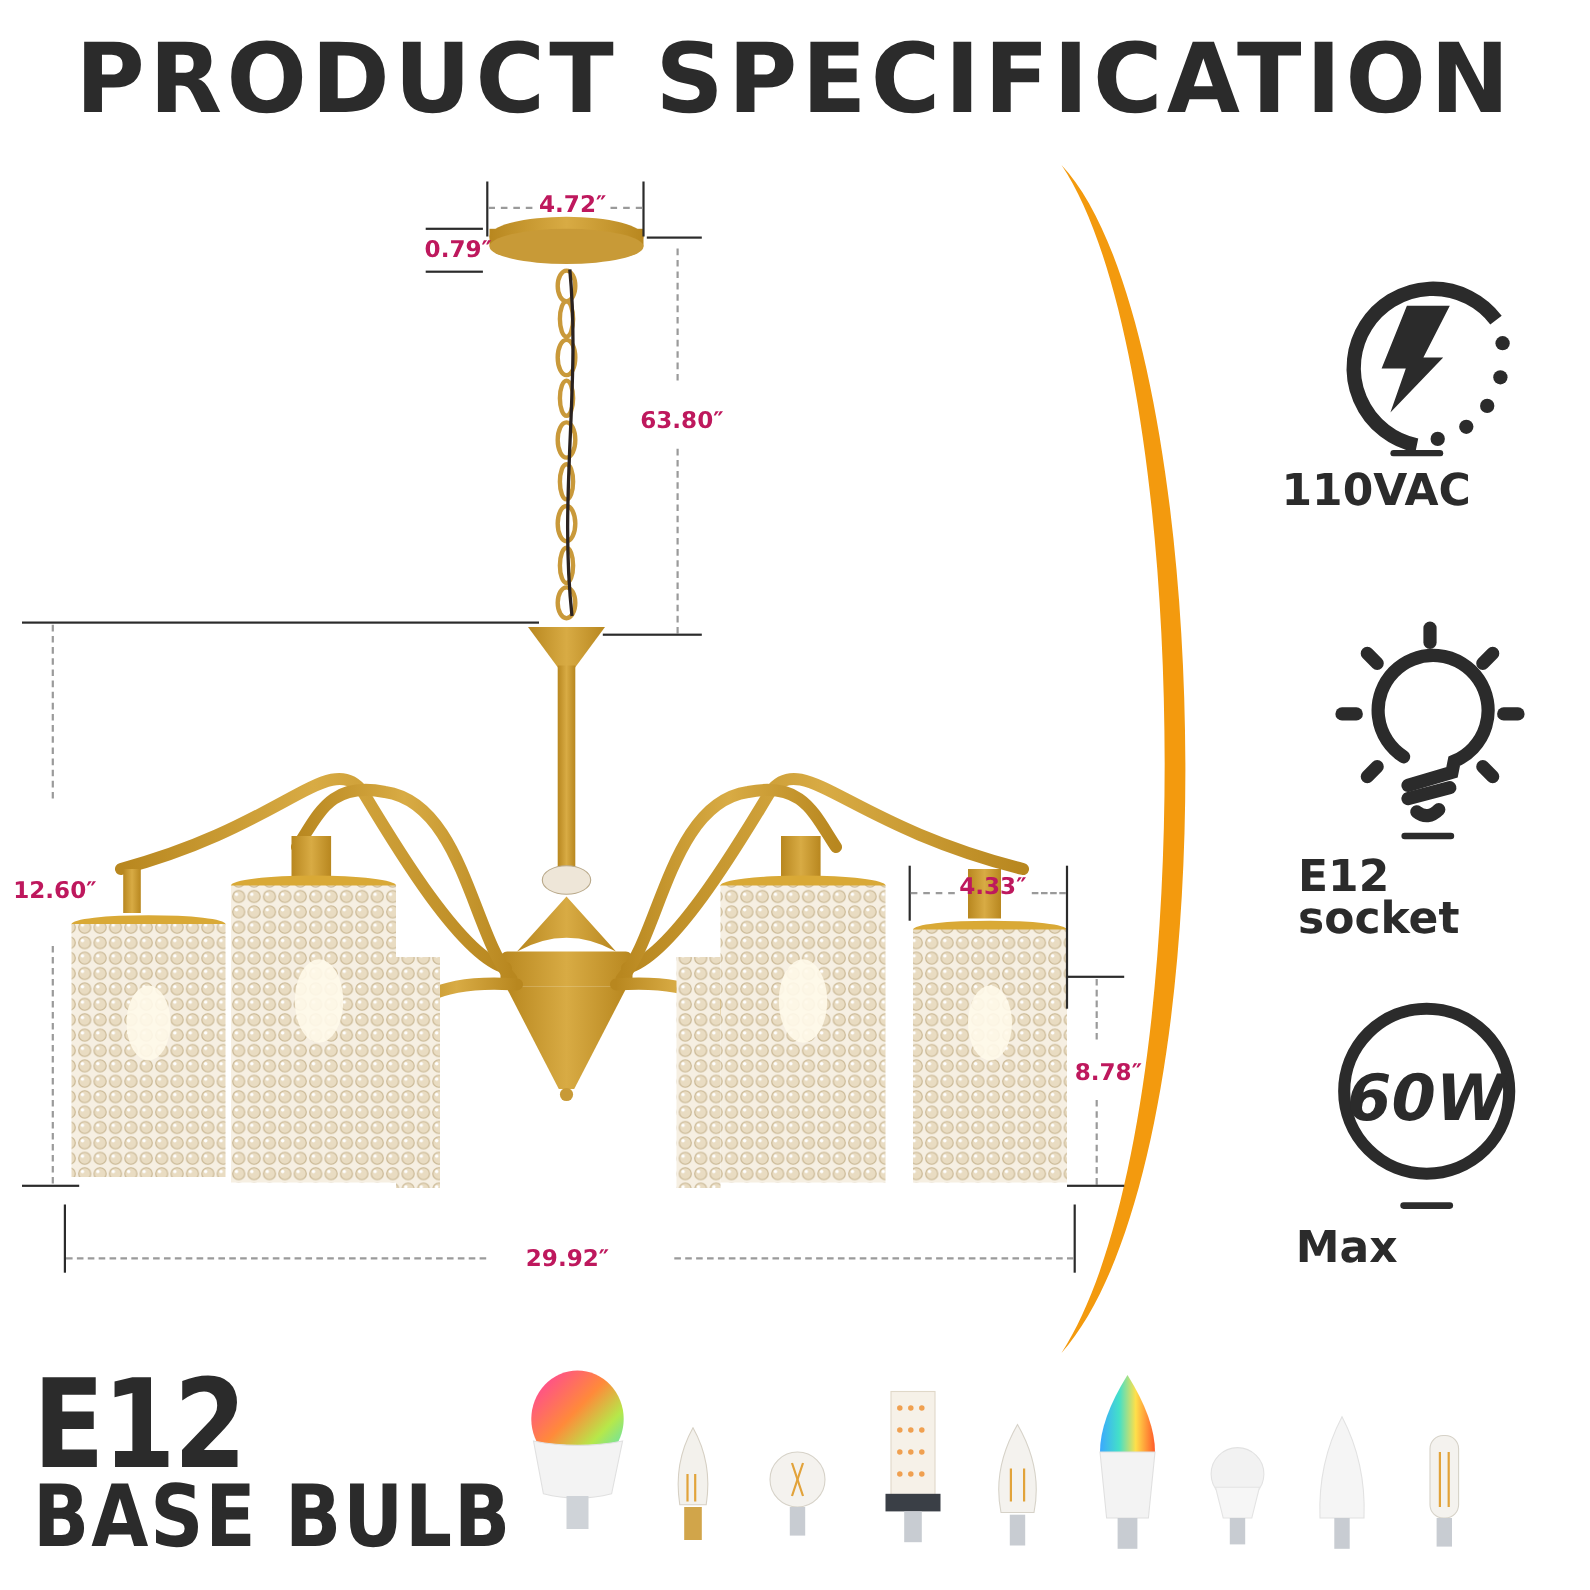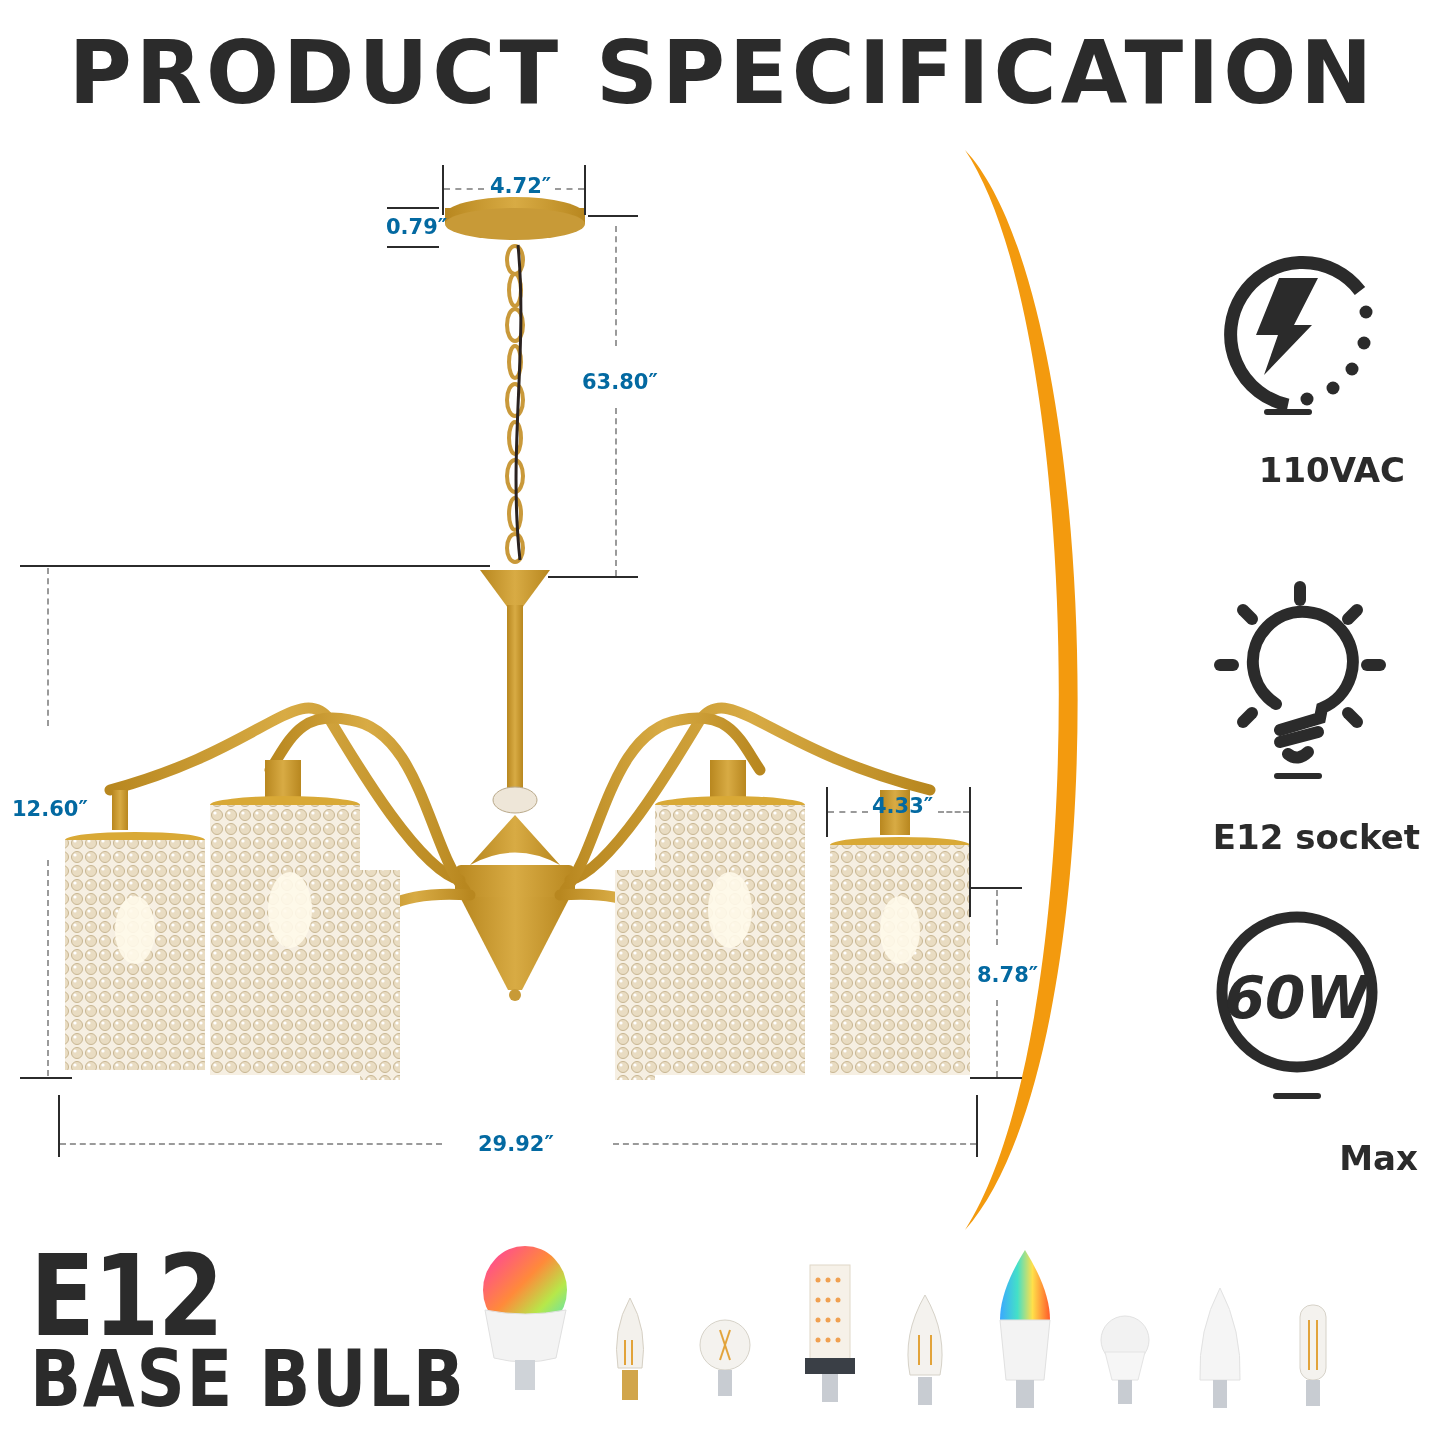--- a/index.html
+++ b/index.html
@@ -1,23 +1,23 @@
 <!DOCTYPE html>
 <html><head>
 <meta charset="utf-8">
 <style>
   html,body{margin:0;padding:0;background:#ffffff;}
   body{width:1445px;height:1445px;position:relative;overflow:hidden;font-family:"DejaVu Sans","Liberation Sans",sans-serif;color:#2a2a2a;}
   .abs{position:absolute;}
   .title{left:0;top:22px;width:1445px;text-align:center;font-family:"DejaVu Sans",sans-serif;font-weight:bold;font-size:86px;letter-spacing:4px;color:#2b2b2b;transform:scaleY(1.02);}
-  .dim{font-family:"DejaVu Sans",sans-serif;font-weight:bold;font-size:21px;color:#0369a1;white-space:nowrap;}
+  .dim{font-family:"DejaVu Sans",sans-serif;font-weight:bold;font-size:21px;color:#be185d;white-space:nowrap;}
   .line{background:#2b2b2b;}
   .dash-h{border-top:2px dashed #9a9a9a;height:0;}
   .dash-v{border-left:2px dashed #9a9a9a;width:0;}
-  .spec-label{font-family:"DejaVu Sans",sans-serif;font-weight:bold;font-size:34px;color:#2b2b2b;text-align:right;width:240px;line-height:38px;margin-top:24px;}
+  .spec-label{font-family:"DejaVu Sans",sans-serif;font-weight:bold;font-size:40px;color:#2b2b2b;text-align:left;width:240px;line-height:38px;}
   .big-e12{left:30px;top:1240px;font-family:"DejaVu Sans",sans-serif;font-weight:bold;font-size:112px;color:#2b2b2b;letter-spacing:-2px;line-height:1;transform:scaleX(0.85);transform-origin:left top;}
   .base-bulb{left:30px;top:1340px;font-family:"DejaVu Sans",sans-serif;font-weight:bold;font-size:78px;color:#2b2b2b;line-height:1;letter-spacing:2px;transform:scaleX(0.86);transform-origin:left top;}
 </style>
 </head>
 <body>
 
 <div class="abs title">PRODUCT SPECIFICATION</div>
 
 <svg class="abs" style="left:955px;top:148px" width="180" height="1085">
   <path d="M10 2 C 150 150, 170 900, 10 1082 C 140 880, 130 180, 10 2 Z" fill="#F39A0E"></path>
@@ -144,21 +144,21 @@
     <circle cx="184" cy="128" r="6.5" fill="#2b2b2b"></circle>
     <circle cx="172" cy="154" r="6.5" fill="#2b2b2b"></circle>
     <circle cx="153" cy="173" r="6.5" fill="#2b2b2b"></circle>
     <circle cx="127" cy="184" r="6.5" fill="#2b2b2b"></circle>
     <path d="M 99 63 L 138 63 L 114 110 L 132 110 L 84 160 L 98 120 L 76 120 Z" fill="#2b2b2b"></path>
     <rect x="84" y="206" width="48" height="6" rx="3" fill="#2b2b2b" transform="translate(0,-12)"></rect>
   </svg>
   <div class="spec-label abs" style="left:-15px;top:212px">110VAC</div>
 </div>
 
-<div class="abs" style="left:1180px;top:572px;width:240px;height:260px">
+<div class="abs" style="left:1180px;top:556px;width:240px;height:260px">
   <svg width="240" height="210">
     <g stroke="#2b2b2b" stroke-width="12" stroke-linecap="round" fill="none">
       <line x1="120" y1="15" x2="120" y2="28"></line>
       <line x1="63" y1="38" x2="72" y2="47"></line>
       <line x1="177" y1="38" x2="168" y2="47"></line>
       <line x1="40" y1="93" x2="53" y2="93"></line>
       <line x1="187" y1="93" x2="200" y2="93"></line>
       <line x1="63" y1="150" x2="72" y2="141"></line>
       <line x1="177" y1="150" x2="168" y2="141"></line>
       <path d="M 96 132 A 50 50 0 1 1 142 136 L 140 146 L 100 158"></path>

